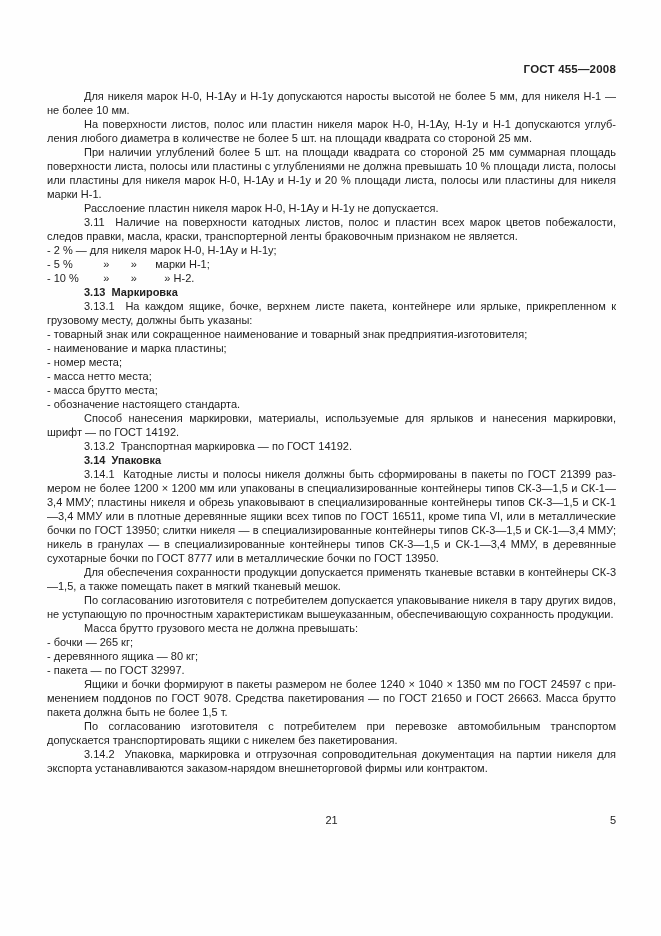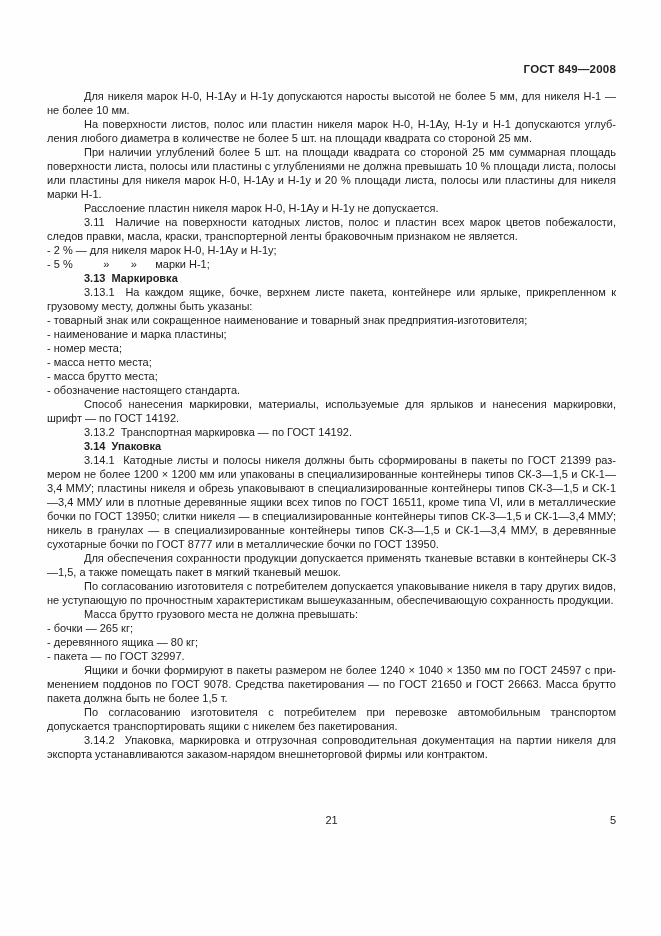--- a/index.html
+++ b/index.html
@@ -72,31 +72,32 @@
     right: 0;
     top: 0;
   }
 </style>
 </head>
 <body>
 
 <div class="page">
 
   <div class="header">
-    <span>ГОСТ 849—2008</span>
+    <span>ГОСТ 455—2008</span>
   </div>
 
   <div class="content">
     <p class="para">Для никеля марок Н-0, Н-1Ау и Н-1у допускаются наросты высотой не более 5 мм, для никеля Н-1 — не более 10 мм.</p>
     <p class="para">На поверхности листов, полос или пластин никеля марок Н-0, Н-1Ау, Н-1у и Н-1 допускаются углуб­ления любого диаметра в количестве не более 5 шт. на площади квадрата со стороной 25 мм.</p>
     <p class="para">При наличии углублений более 5 шт. на площади квадрата со стороной 25 мм суммарная площадь поверхности листа, полосы или пластины с углублениями не должна превышать 10 % площади листа, полосы или пластины для никеля марок Н-0, Н-1Ау и Н-1у и 20 % площади листа, полосы или пластины для никеля марки Н-1.</p>
     <p class="para">Расслоение пластин никеля марок Н-0, Н-1Ау и Н-1у не допускается.</p>
     <p class="para">3.11&nbsp; Наличие на поверхности катодных листов, полос и пластин всех марок цветов побежалости, следов правки, масла, краски, транспортерной ленты браковочным признаком не является.</p>
     <p class="li">- 2 % — для никеля марок Н-0, Н-1Ау и Н-1у;</p>
     <p class="li">- 5 %&nbsp;&nbsp;&nbsp;&nbsp;&nbsp;&nbsp;&nbsp;&nbsp;&nbsp;&nbsp;»&nbsp;&nbsp;&nbsp;&nbsp;&nbsp;&nbsp;&nbsp;»&nbsp;&nbsp;&nbsp;&nbsp;&nbsp;&nbsp;марки Н-1;</p>
+    <p class="li">- 10 %&nbsp;&nbsp;&nbsp;&nbsp;&nbsp;&nbsp;&nbsp;&nbsp;»&nbsp;&nbsp;&nbsp;&nbsp;&nbsp;&nbsp;&nbsp;»&nbsp;&nbsp;&nbsp;&nbsp;&nbsp;&nbsp;&nbsp;&nbsp;&nbsp;» Н-2.</p>
     <p class="hdg">3.13&nbsp; Маркировка</p>
     <p class="para">3.13.1&nbsp; На каждом ящике, бочке, верхнем листе пакета, контейнере или ярлыке, прикрепленном к грузовому месту, должны быть указаны:</p>
     <p class="li">- товарный знак или сокращенное наименование и товарный знак предприятия-изготовителя;</p>
     <p class="li">- наименование и марка пластины;</p>
     <p class="li">- номер места;</p>
     <p class="li">- масса нетто места;</p>
     <p class="li">- масса брутто места;</p>
     <p class="li">- обозначение настоящего стандарта.</p>
     <p class="para">Способ нанесения маркировки, материалы, используемые для ярлыков и нанесения маркировки, шрифт — по ГОСТ 14192.</p>
     <p class="para">3.13.2&nbsp; Транспортная маркировка — по ГОСТ 14192.</p>

